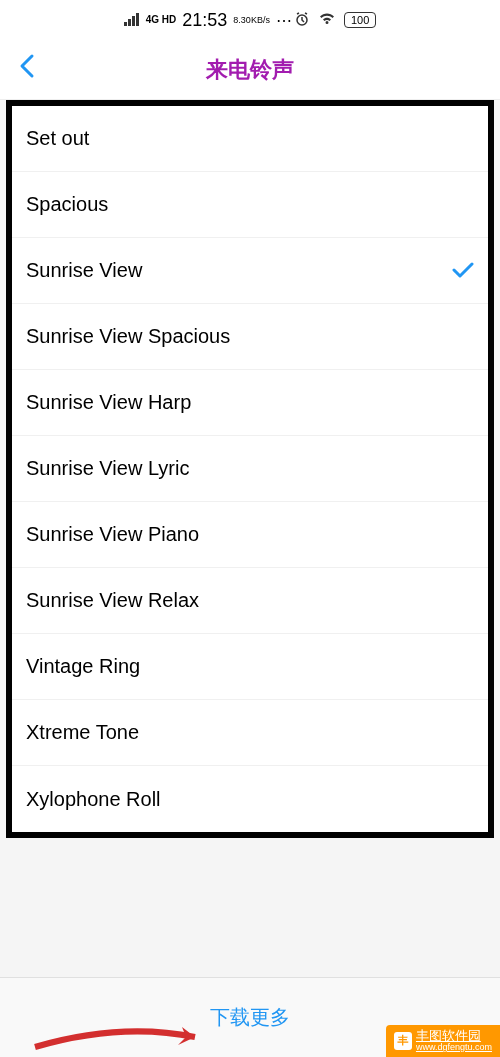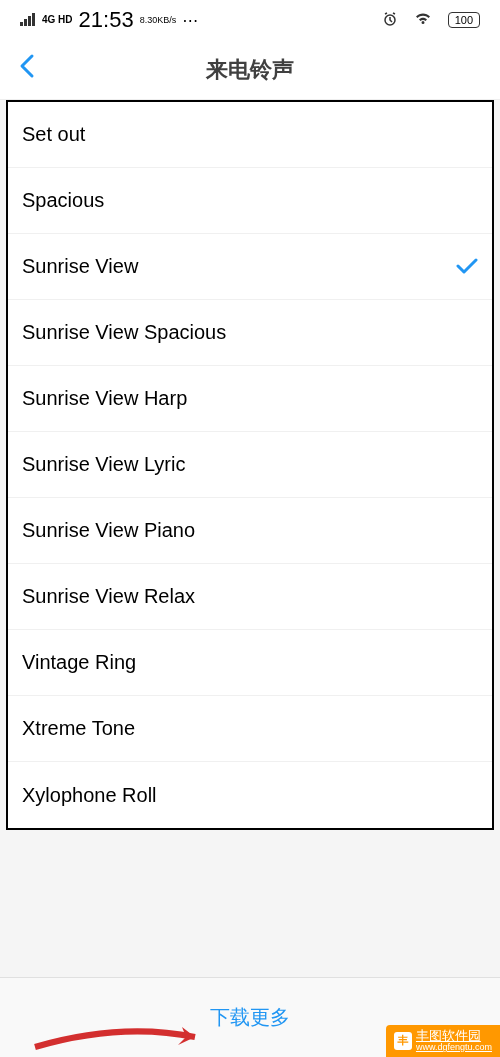--- a/index.html
+++ b/index.html
@@ -12,55 +12,55 @@
       height: 1057px;
       background: #f5f5f5;
       font-family: -apple-system, BlinkMacSystemFont, "Segoe UI", sans-serif;
       position: relative;
       overflow: hidden;
     }
     .status-bar {
       height: 40px;
       display: flex;
       align-items: center;
-      justify-content: space-between;
+      justify-content: center;
       padding: 0 20px;
       background: #fff;
       font-size: 14px;
       font-weight: 500;
     }
     .status-left {
       display: flex;
       align-items: center;
       gap: 6px;
     }
     .signal-4g {
       font-size: 10px;
       font-weight: 600;
       display: flex;
       flex-direction: column;
       line-height: 1;
     }
     .time {
-      font-size: 22px;
+      font-size: 18px;
       font-weight: 500;
     }
     .kbs {
       font-size: 9px;
       line-height: 1;
       display: flex;
     }
     .dots {
       font-size: 16px;
       letter-spacing: 2px;
     }
     .status-right {
       display: flex;
       align-items: center;
-      gap: 16px;
+      gap: 8px;
     }
     .battery {
       border: 1.5px solid #333;
       border-radius: 4px;
       padding: 1px 6px;
       font-size: 11px;
       font-weight: 500;
     }
     .header {
       height: 60px;
@@ -75,25 +75,25 @@
       left: 18px;
       color: #2196F3;
       font-size: 30px;
       font-weight: 300;
     }
     .page-title {
       width: 100%;
       text-align: center;
       font-size: 22px;
       font-weight: 600;
-      color: #404040;
+      color: #a21caf;
     }
     .list-container {
       background: #fff;
-      border: 2px solid #000000;
+      border: 6px solid #000000;
       margin: 0 6px;
     }
     .list-item {
       height: 66px;
       display: flex;
       align-items: center;
       justify-content: space-between;
       padding: 0 14px;
       border-bottom: 1px solid #f0f0f0;
       font-size: 20px;

